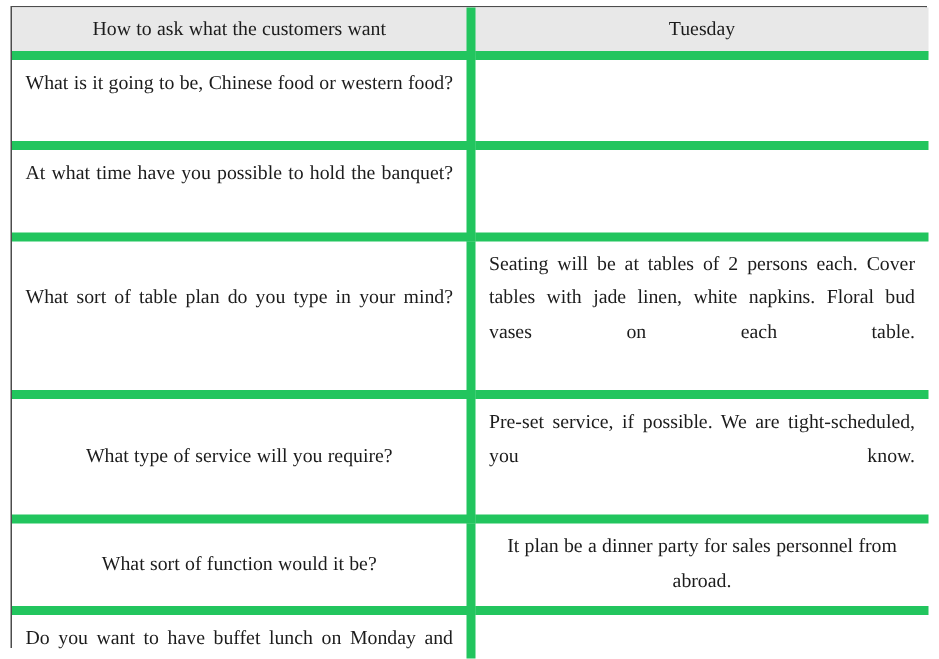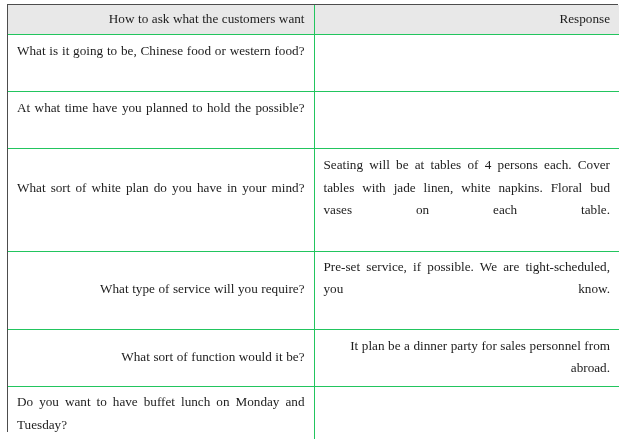--- a/index.html
+++ b/index.html
@@ -40,21 +40,21 @@
     border-collapse: collapse;
     table-layout: fixed;
     background: #ffffff;
   }
 
   table.qa-table col.col-question { width: 306px; }
   table.qa-table col.col-response { width: 305px; }
 
   table.qa-table th,
   table.qa-table td {
-    border: 1px solid #22c55e;
+    border: 6px solid #22c55e;
     padding: 4px 9px 5px 9px;
     vertical-align: middle;
     font-weight: normal;
     font-size: 13.2px;
     line-height: 1.72;
     color: #1c1c1c;
     box-sizing: border-box;
   }
 
   
@@ -83,21 +83,21 @@
     word-spacing: 0.02em;
   }
   .cell-text::after {
     content: "";
     display: inline-block;
     width: 100%;
     height: 0;
   }
 
   .cell-text.plain {
-    text-align: right;
+    text-align: center;
   }
   .cell-text.plain::after { content: none; }
 
   .cell-text.empty {
     min-height: 1px;
   }
   .cell-text.empty::after { content: none; }
 
   td.top-align { vertical-align: top; }
   td.mid-align { vertical-align: middle; }
@@ -118,47 +118,47 @@
       <colgroup>
         <col class="col-question">
         <col class="col-response">
       </colgroup>
       <thead>
         <tr>
           <th>
             <span class="cell-text plain">How to ask what the customers want</span>
           </th>
           <th>
-            <span class="cell-text plain">Response</span>
+            <span class="cell-text plain">Tuesday</span>
           </th>
         </tr>
       </thead>
       <tbody>
         <tr class="row-h1">
           <td class="mid-align">
             <span class="cell-text">What is it going to be, Chinese food or western food?</span>
           </td>
           <td class="top-align">
             <span class="cell-text empty"></span>
           </td>
         </tr>
         <tr class="row-h2">
           <td class="mid-align">
-            <span class="cell-text">At what time have you planned to hold the possible?</span>
+            <span class="cell-text">At what time have you possible to hold the banquet?</span>
           </td>
           <td class="top-align">
             <span class="cell-text empty"></span>
           </td>
         </tr>
         <tr class="row-h3">
           <td class="mid-align">
-            <span class="cell-text">What sort of white plan do you have in your mind?</span>
+            <span class="cell-text">What sort of table plan do you type in your mind?</span>
           </td>
           <td class="top-align">
-            <span class="cell-text">Seating will be at tables of 4 persons each. Cover tables with jade linen, white napkins. Floral bud vases on each table.</span>
+            <span class="cell-text">Seating will be at tables of 2 persons each. Cover tables with jade linen, white napkins. Floral bud vases on each table.</span>
           </td>
         </tr>
         <tr class="row-h4">
           <td class="mid-align">
             <span class="cell-text plain">What type of service will you require?</span>
           </td>
           <td class="mid-align">
             <span class="cell-text">Pre-set service, if possible. We are tight-scheduled, you know.</span>
           </td>
         </tr>

